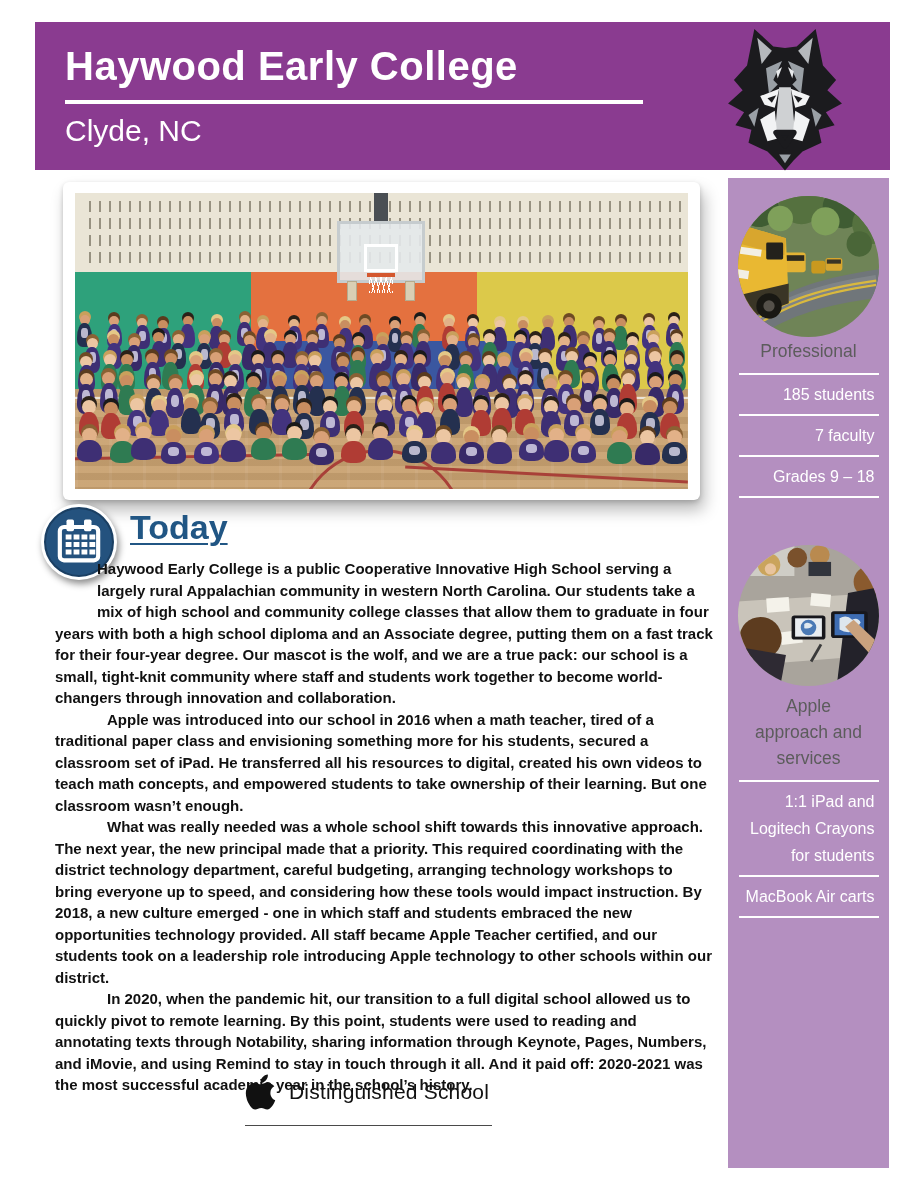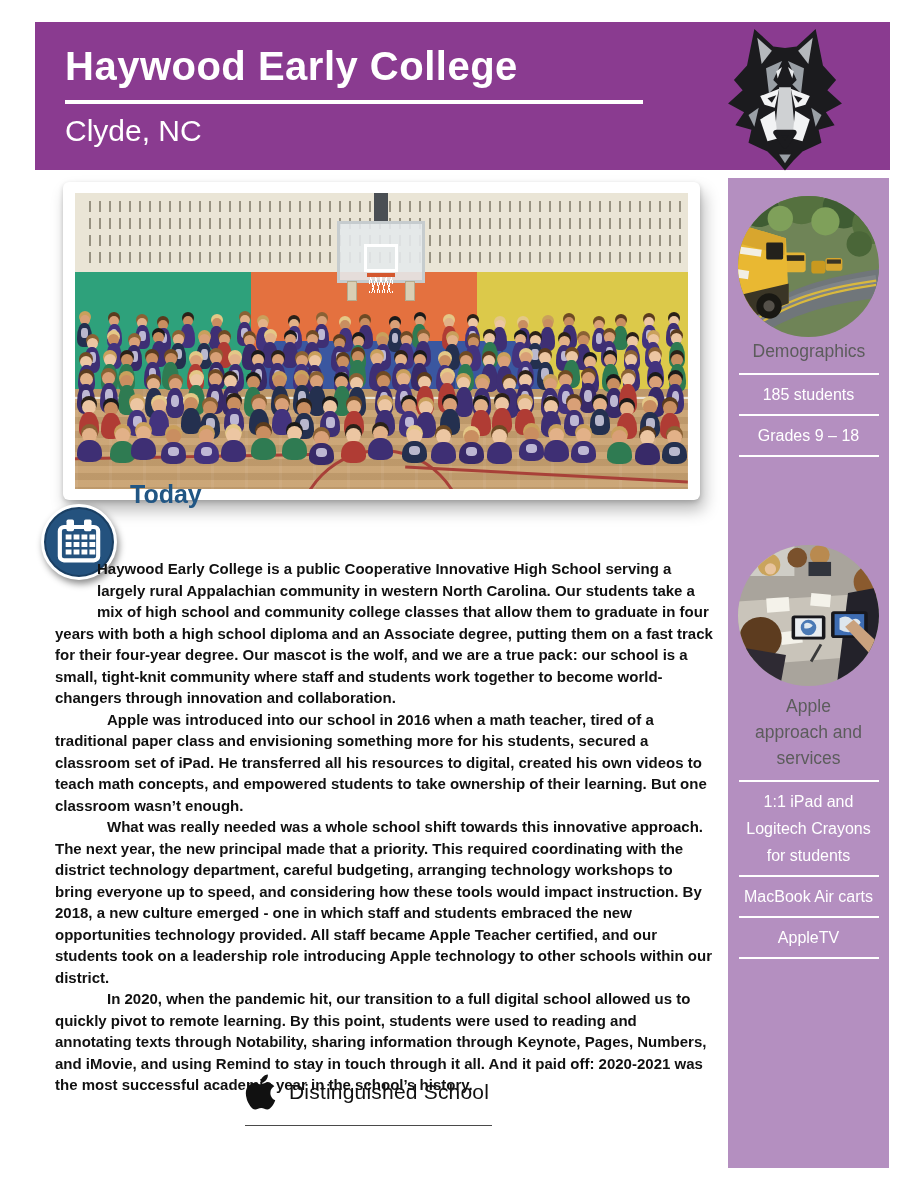--- a/index.html
+++ b/index.html
@@ -47,22 +47,22 @@
          background:repeating-linear-gradient(75deg, #fff 0 1px, transparent 1px 5px),
                     repeating-linear-gradient(-75deg, #fff 0 1px, transparent 1px 5px); }
   .hoop-pad { position:absolute; width:10px; height:20px; top:88px; background:#d9cfb4; border:1px solid #b5ab8e; }
   #crowd { position:absolute; inset:0; }
   #crowd div { position:absolute; }
 
   
   #calendar-badge { position:absolute; left:41px; top:504px; width:76px; height:76px; border-radius:50%;
                     background:#24527e; border:3px solid #fff;
                     box-shadow:2px 4px 7px rgba(0,0,0,.45), inset 0 0 0 2px #1b3f62; }
-  #today-heading { position:absolute; left:130px; top:480px; font-size:25px; font-weight:bold;
-                   color:var(--accent-blue,#215684); 
+  #today-heading { position:absolute; left:130px; top:508px; font-size:34px; font-weight:bold;
+                   color:var(--accent-blue,#215684); text-decoration:underline;
                    text-decoration-thickness:2px; text-underline-offset:4px; cursor:pointer; }
 
   
   #article { position:absolute; left:55px; top:558px; width:658px; color:#111;
              font-size:15px; font-weight:bold; line-height:21.5px; }
   #article .float-spacer { float:left; width:42px; height:48px; }
   #article p { text-indent:52px; }
   #article p.first { text-indent:0; }
 
   
@@ -78,21 +78,21 @@
   .side-photo { position:absolute; left:10px; width:141px; height:141px; border-radius:50%; overflow:hidden; }
   #side-photo-1 { top:18px; }
   #side-photo-2 { top:367px; }
   .side-section { position:absolute; left:0; width:161px; display:flex; flex-direction:column; align-items:center; }
   #side-section-1 { top:160px; }
   #side-section-2 { top:515px; }
   .side-heading { width:112px; text-align:center; color:#5c5c5c; font-size:17.5px; line-height:26px; }
   .side-list { list-style:none; width:140px; margin-top:9px; border-top:2px solid #fff; }
   .side-list li { border-bottom:2px solid #fff; padding:6px 0; text-align:center; color:#fff;
                   font-size:16px; line-height:27px; }
-  .side-list li span { display:inline-block; width:132px; }
+  .side-list li span { display:inline-block; width:132px;text-align:right; }
 </style>
 </head>
 <body>
 
 <div id="page">
 
   <div id="header">
     <h1>Haywood Early College</h1>
     <div id="title-underline"></div>
     <div id="subtitle">Clyde, NC</div>
@@ -745,23 +745,24 @@
           <rect x="2" y="36" width="15" height="5" fill="#f2efe4" transform="rotate(8 2 36)"></rect>
           <rect x="-6" y="52" width="14" height="6" fill="#f2efe4" transform="rotate(8 0 52)"></rect>
           <path d="M-6,72 L36,62 L36,76 L-6,92 Z" fill="#3a3526"></path>
           <circle cx="22" cy="78" r="9" fill="#191813"></circle>
             <circle cx="22" cy="78" r="4" fill="#55514a"></circle>
         </g>
       </svg>
     </div>
 
     <div id="side-section-1" class="side-section">
-      <div class="side-heading">Demographics</div>
+      <div class="side-heading">Professional</div>
       <ul class="side-list">
           <li><span>185 students</span></li>
+          <li><span>7 faculty</span></li>
           <li><span>Grades 9 – 18</span></li>
         </ul>
     </div>
 
     <div id="side-photo-2" class="side-photo">
       <svg viewBox="0 0 100 100" width="141" height="141">
         <rect width="100" height="100" fill="#a9a49c"></rect>
         <rect x="0" y="0" width="40" height="22" fill="#cfcdc6"></rect>
         <circle cx="8" cy="8" r="6" fill="#4a79b5"></circle>
         <path d="M0,40 L100,34 L100,78 L0,86 Z" fill="#c9c4ba"></path>
@@ -787,18 +788,17 @@
         <path d="M-2,72 L34,78 L30,100 L-2,100 Z" fill="#2e2a33"></path>
         <rect x="58" y="70" width="2" height="14" fill="#3a3a3a" transform="rotate(30 58 70)"></rect>
       </svg>
     </div>
 
     <div id="side-section-2" class="side-section">
       <div class="side-heading">Apple approach and services</div>
       <ul class="side-list">
           <li><span>1:1 iPad and Logitech Crayons for students</span></li>
           <li><span>MacBook Air carts</span></li>
-          <li><span>AppleTV</span></li>
         </ul>
     </div>
 
   </div>
 </div>
 
 </body></html>

